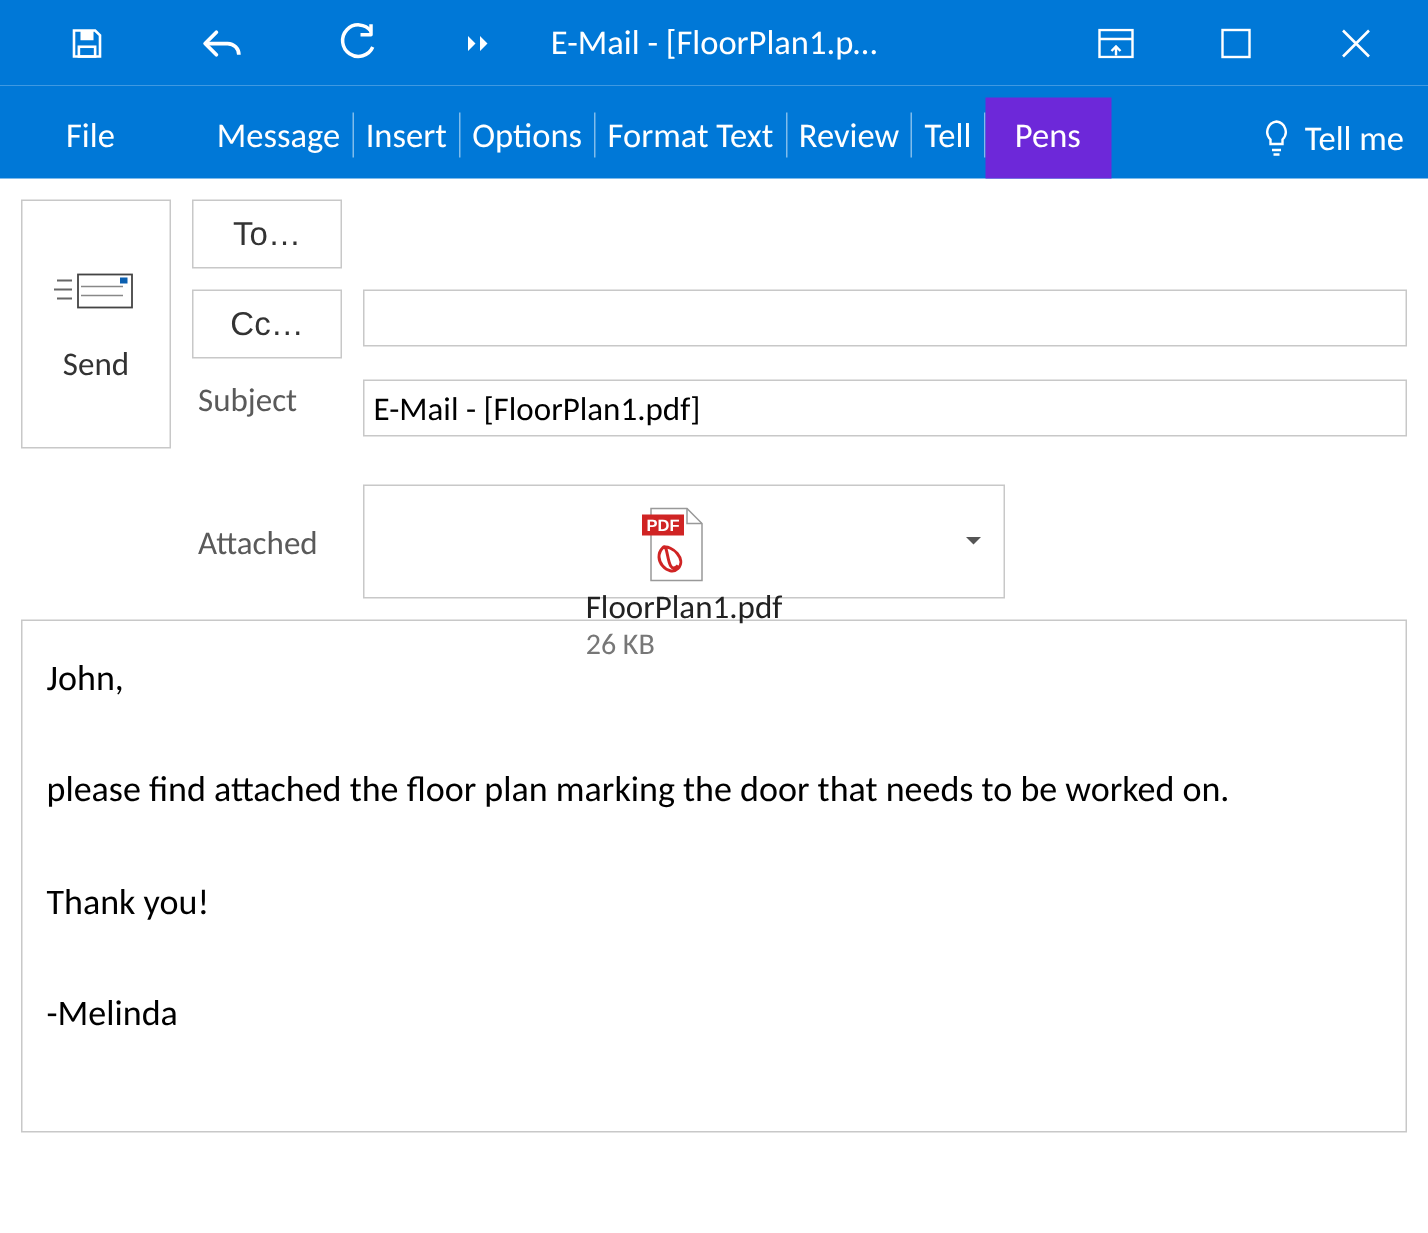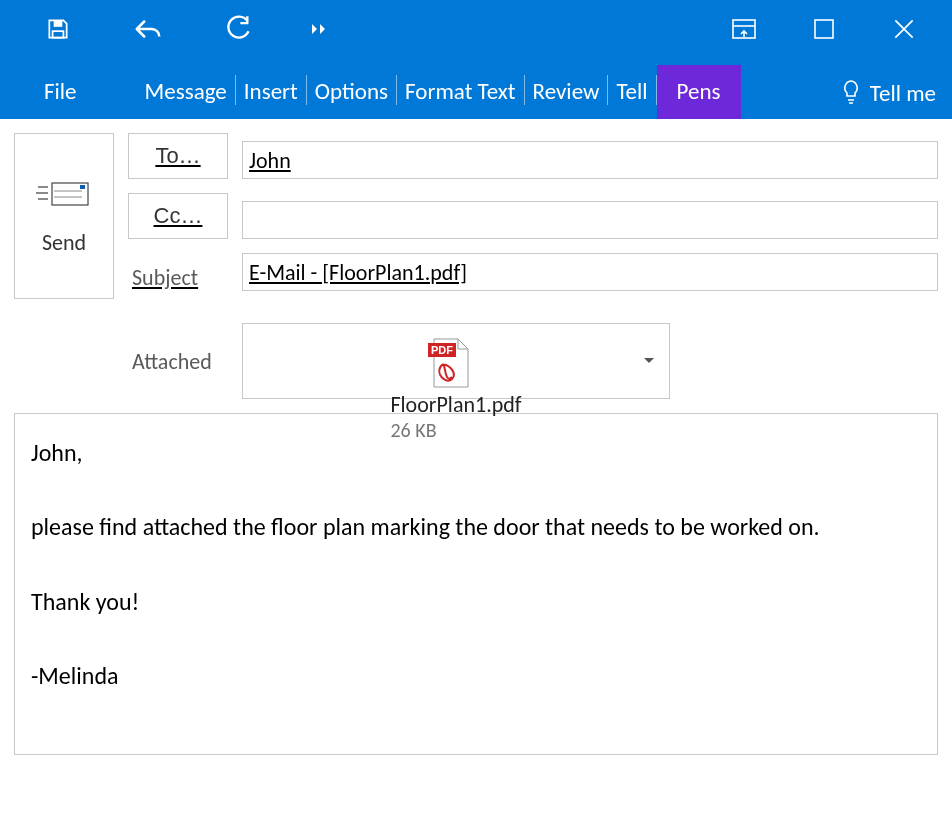--- a/index.html
+++ b/index.html
@@ -118,22 +118,21 @@
   .send-label { font-size: 22px; color: #333; }
   .fields {
     flex: 1;
     display: flex;
     flex-direction: column;
     gap: 14px;
   }
   .row-two {
     display: flex;
     gap: 14px;
-    align-items: flex-end;
-    text-decoration: underline;
+    align-items: flex-start;
   }
   .field-btn {
     width: 100px;
     height: 46px;
     border: 1px solid #c8c8c8;
     display: flex;
     align-items: center;
     justify-content: center;
     font-size: 22px;
     color: #333;
@@ -224,20 +223,21 @@
         <path d="M20 5 A9 9 0 1 0 21 14"></path>
           <path d="M20 1 v6 h-6" stroke-linejoin="round"></path>
       </svg>
     </div>
     <div class="qat-btn" style="width:20px">
       <svg width="18" height="14" viewBox="0 0 18 14" fill="#fff">
         <path d="M1 2l5 5-5 5zM9 2l5 5-5 5z"></path>
       </svg>
     </div>
   </div>
+  <div class="title-text">E-Mail - [FloorPlan1.p…</div>
   <div class="win-controls">
     <div class="win-btn">
       <svg width="24" height="20" viewBox="0 0 24 20" fill="none" stroke="#fff" stroke-width="1.6">
         <rect x="1" y="1" width="22" height="18"></rect>
           <path d="M1 7h22"></path>
           <path d="M12 18 v-6 M9 15l3-3 3 3"></path>
       </svg>
     </div>
     <div class="win-btn">
       <svg width="22" height="22" viewBox="0 0 22 22" fill="none" stroke="#fff" stroke-width="1.6">
@@ -283,21 +283,20 @@
         <rect x="16" y="6" width="36" height="22" fill="#fff" stroke="#444" stroke-width="1.2"></rect>
         <rect x="44" y="8" width="5" height="4" fill="#0a5fb0"></rect>
         <path d="M18 14h28M18 20h28" stroke="#888" stroke-width="1"></path>
         <path d="M2 10h10M0 16h12M2 22h10" stroke="#666" stroke-width="1.4"></path>
       </svg>
       <div class="send-label">Send</div>
     </div>
     <div class="fields">
       <div class="row-two">
         <button class="field-btn">To…</button>
-        <input class="text-input" value="John" style="">
       </div>
       <div class="row-two">
         <button class="field-btn">Cc…</button>
         <input class="text-input" value="" style="">
       </div>
       <div class="row-two subject-row">
         <div class="plain-label">Subject</div>
         <input class="text-input" value="E-Mail - [FloorPlan1.pdf]" style="">
       </div>
     </div>

